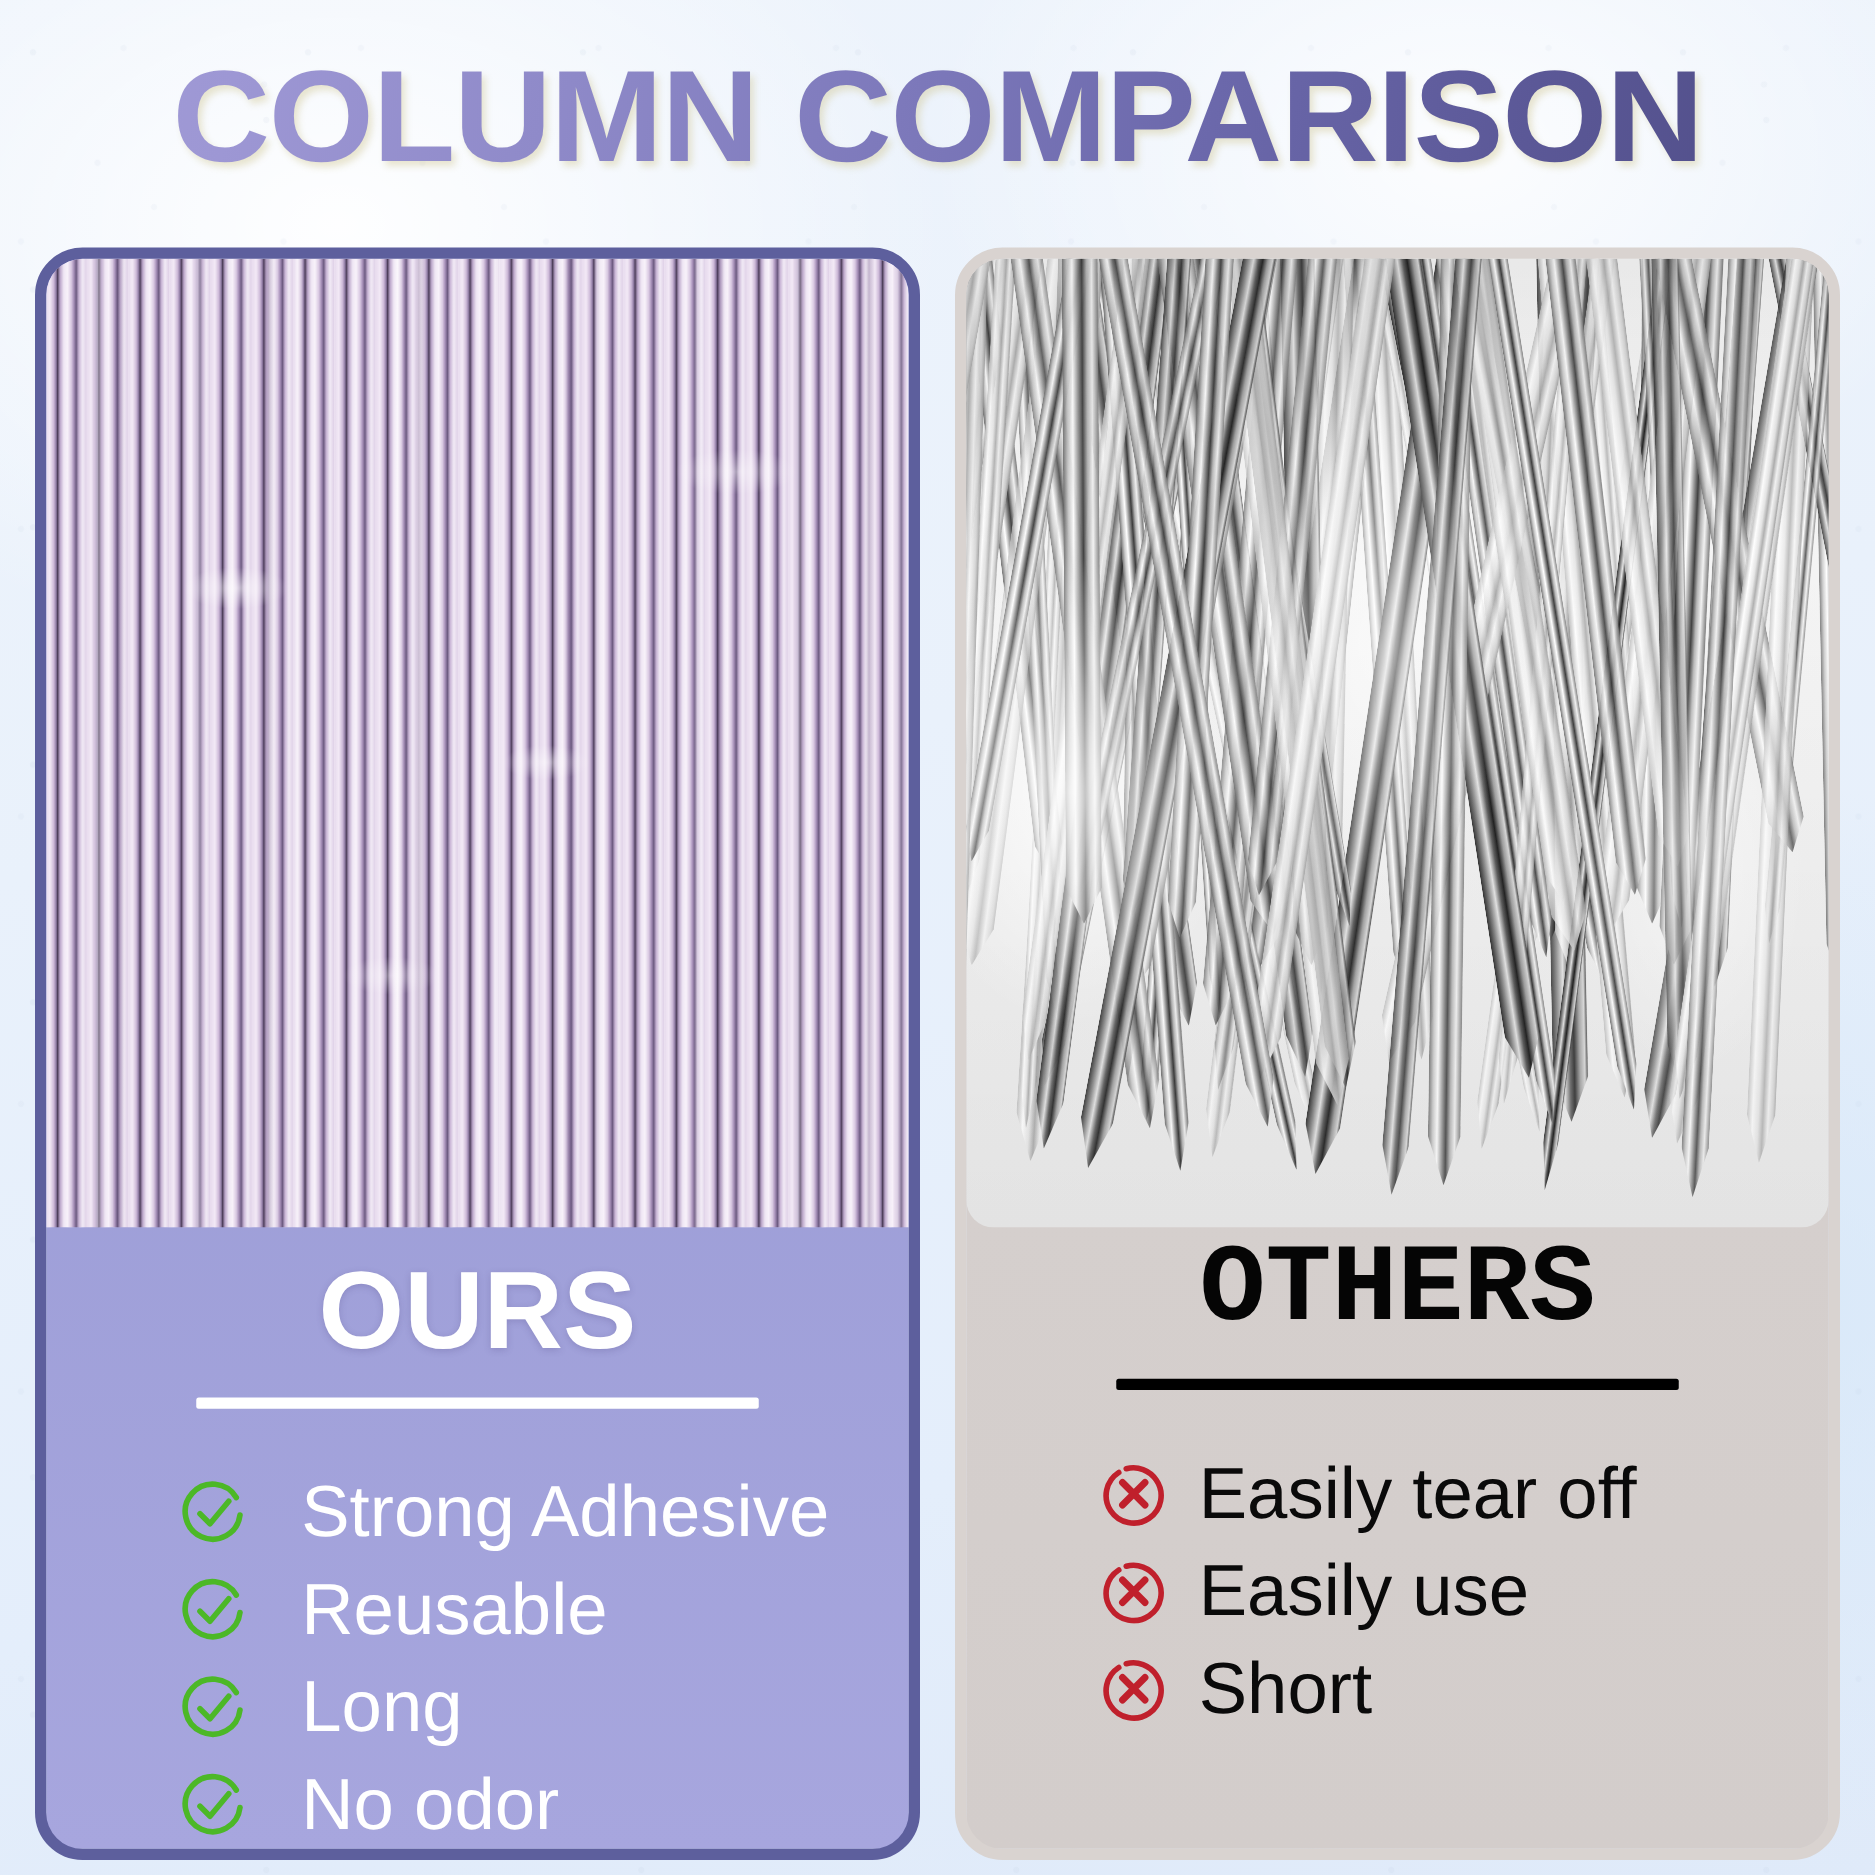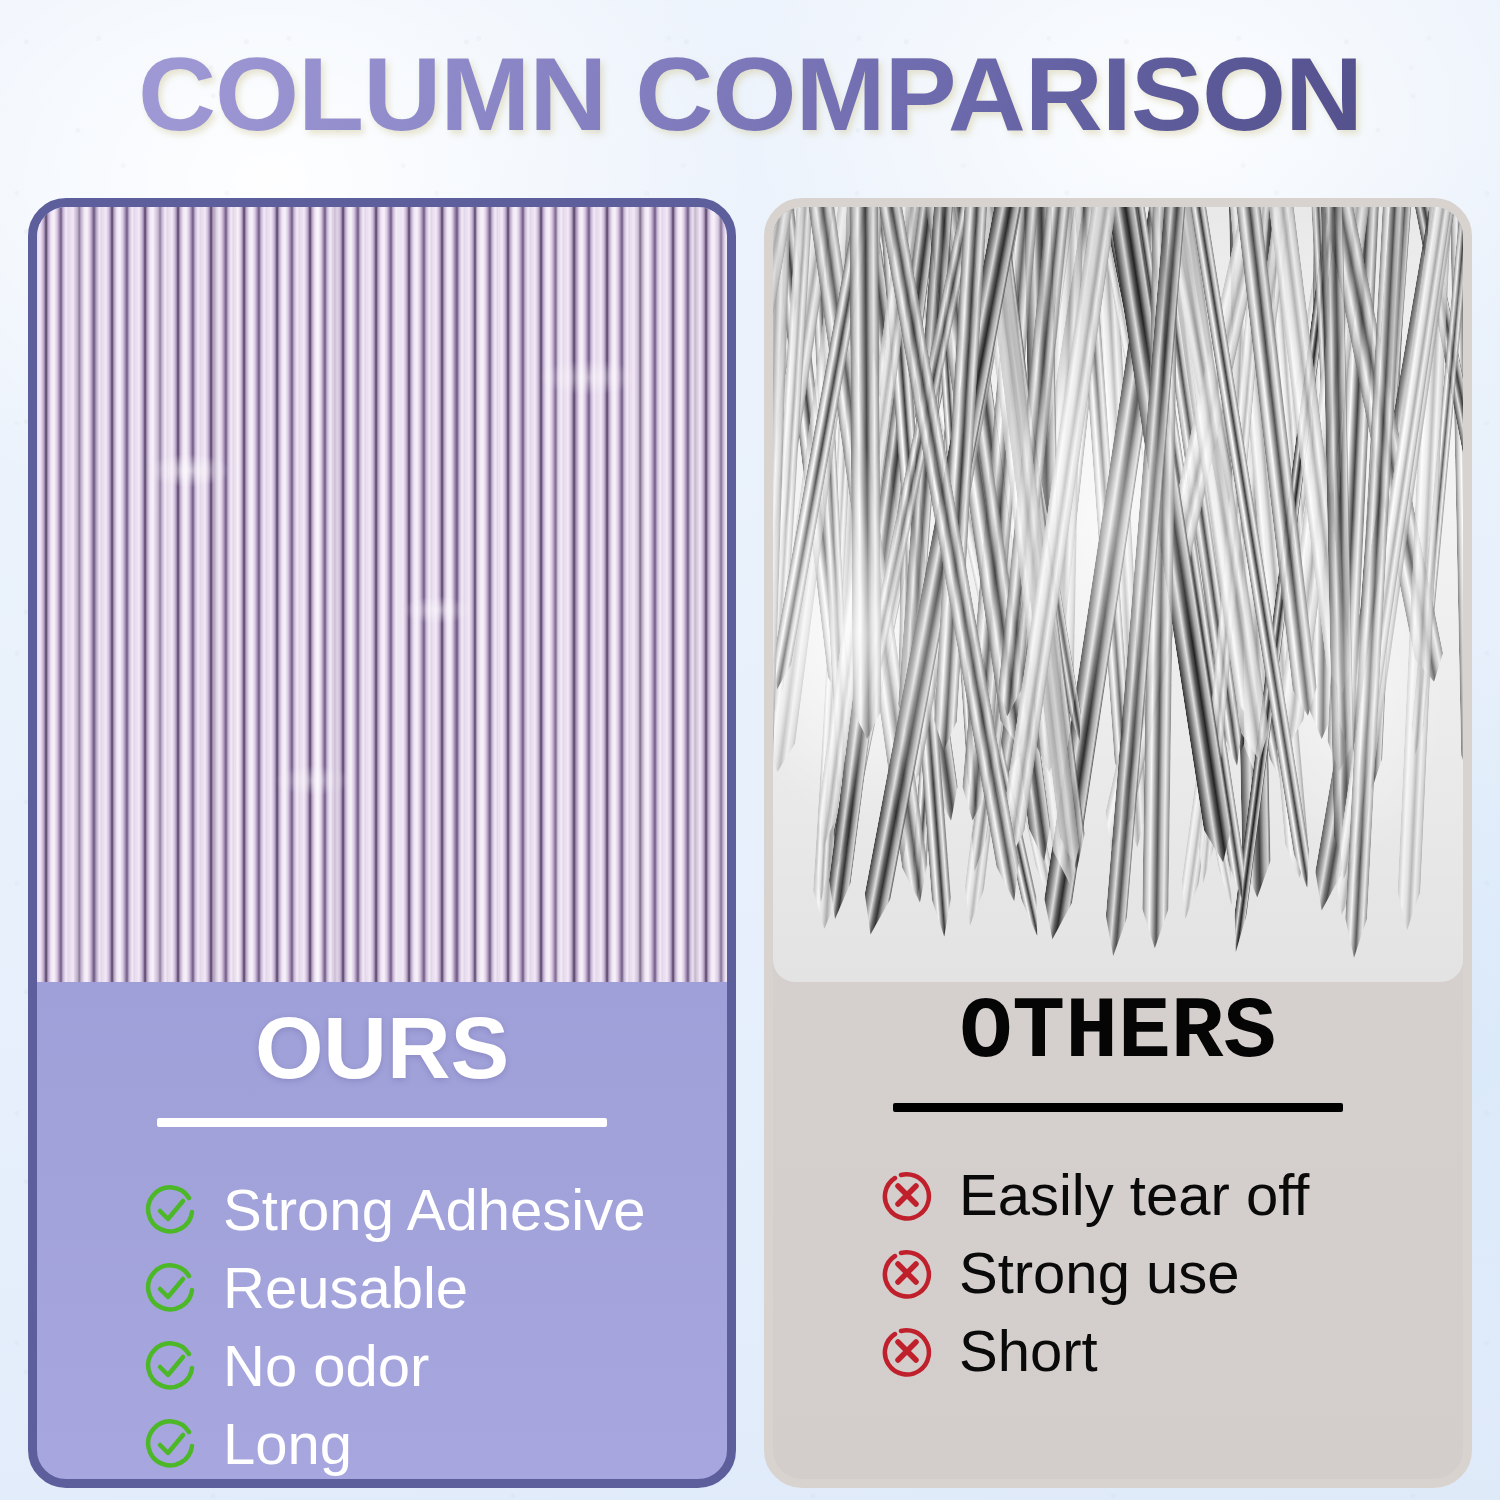--- a/index.html
+++ b/index.html
@@ -196,21 +196,21 @@
     align-items: center;
     gap: 26px;
     height: 78px;
   }
   .feature-icon { flex: 0 0 auto; width: 52px; height: 52px; display: block; }
   .feature-text {
     font-size: 58px;
     line-height: 1;
     white-space: nowrap;
   }
-  #card-ours   .feature-text { color: #ffffff; }
+  #card-ours   .feature-text { color: #ffffff; margin-left: 18px; }
   #card-others .feature-text { color: #0a0a0a; }
 </style>
 </head>
 <body>
 
 <div id="page">
 
   <div id="title">COLUMN COMPARISON</div>
 
   <div class="card" id="card-ours">
@@ -233,28 +233,28 @@
             <path d="M44 14 A22 22 0 1 0 47 28" fill="none" stroke="#4cb827" stroke-width="4.5" stroke-linecap="round"></path>
             <path d="M15 27 L23 35 L38 17" fill="none" stroke="#4cb827" stroke-width="4.5" stroke-linecap="round" stroke-linejoin="round"></path>
           </svg>
           <span class="feature-text">Reusable</span>
         </li>
         <li class="feature-item">
           <svg class="feature-icon" viewBox="0 0 52 52">
             <path d="M44 14 A22 22 0 1 0 47 28" fill="none" stroke="#4cb827" stroke-width="4.5" stroke-linecap="round"></path>
             <path d="M15 27 L23 35 L38 17" fill="none" stroke="#4cb827" stroke-width="4.5" stroke-linecap="round" stroke-linejoin="round"></path>
           </svg>
-          <span class="feature-text">No odor</span>
+          <span class="feature-text">Long</span>
         </li>
         <li class="feature-item">
           <svg class="feature-icon" viewBox="0 0 52 52">
             <path d="M44 14 A22 22 0 1 0 47 28" fill="none" stroke="#4cb827" stroke-width="4.5" stroke-linecap="round"></path>
             <path d="M15 27 L23 35 L38 17" fill="none" stroke="#4cb827" stroke-width="4.5" stroke-linecap="round" stroke-linejoin="round"></path>
           </svg>
-          <span class="feature-text">Long</span>
+          <span class="feature-text">No odor</span>
         </li>
       </ul>
     </div>
   </div>
 
   <div class="card" id="card-others">
     <div class="photo">
       <div class="foil-silver" id="silver-foil">
           <div class="strip light" style="left: 81.0121%; width: 28.3372px; height: 70.0595%; transform: rotate(9.16deg); opacity: 0.77;"></div>
           <div class="strip light" style="left: 45.9755%; width: 22.0515px; height: 88.7143%; transform: rotate(-3.02deg); opacity: 0.93;"></div>
@@ -361,21 +361,21 @@
             <path d="M14 9 A22 22 0 1 0 44 15 A22 22 0 0 0 20 6" fill="none" stroke="#c0202c" stroke-width="4.5" stroke-linecap="round"></path>
             <path d="M17 17 L35 35 M35 17 L17 35" fill="none" stroke="#c0202c" stroke-width="5.5" stroke-linecap="round"></path>
           </svg>
           <span class="feature-text">Easily tear off</span>
         </li>
         <li class="feature-item">
           <svg class="feature-icon" viewBox="0 0 52 52">
             <path d="M14 9 A22 22 0 1 0 44 15 A22 22 0 0 0 20 6" fill="none" stroke="#c0202c" stroke-width="4.5" stroke-linecap="round"></path>
             <path d="M17 17 L35 35 M35 17 L17 35" fill="none" stroke="#c0202c" stroke-width="5.5" stroke-linecap="round"></path>
           </svg>
-          <span class="feature-text">Strong use</span>
+          <span class="feature-text">Easily use</span>
         </li>
         <li class="feature-item">
           <svg class="feature-icon" viewBox="0 0 52 52">
             <path d="M14 9 A22 22 0 1 0 44 15 A22 22 0 0 0 20 6" fill="none" stroke="#c0202c" stroke-width="4.5" stroke-linecap="round"></path>
             <path d="M17 17 L35 35 M35 17 L17 35" fill="none" stroke="#c0202c" stroke-width="5.5" stroke-linecap="round"></path>
           </svg>
           <span class="feature-text">Short</span>
         </li>
       </ul>
     </div>

